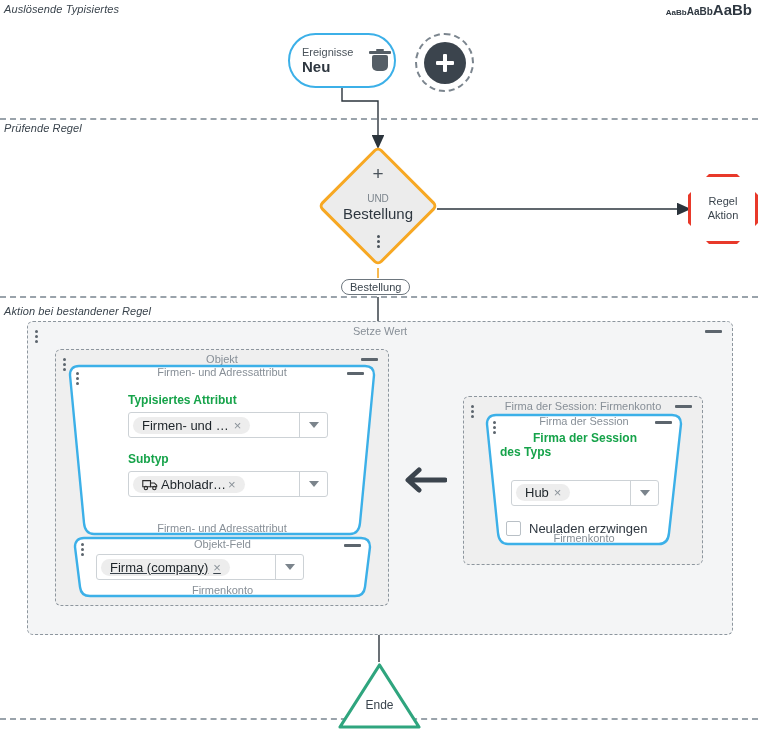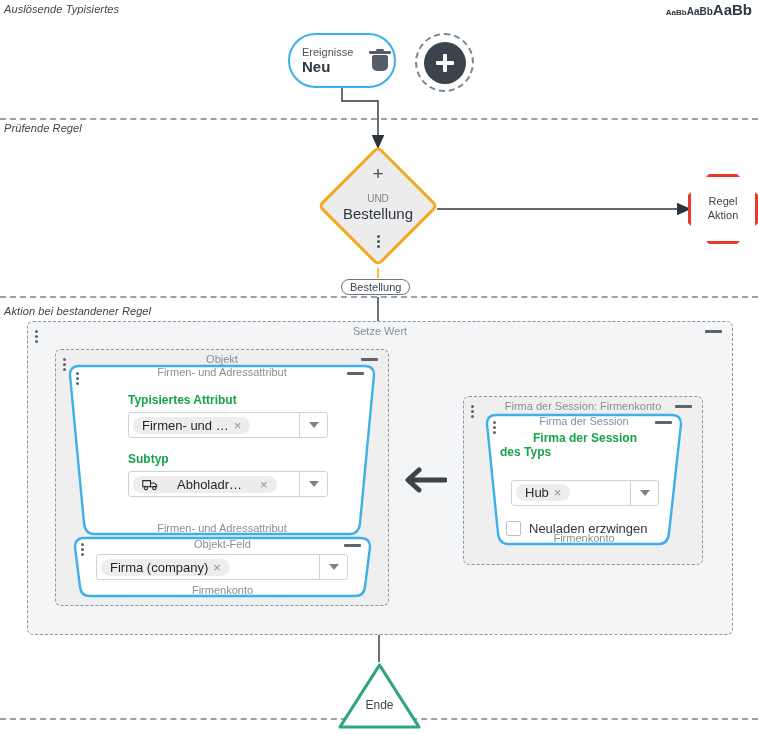--- a/index.html
+++ b/index.html
@@ -246,21 +246,21 @@
           <div class="caret-btn">
               <span class="caret"></span>
             </div>
         </div>
       </div>
 
       <div style="position:absolute;left:66px;top:89px;width:200px;">
         <div class="field-label">Subtyp</div>
         <div class="select-row" style="margin-top:5px;">
           <div class="select-val">
-            <span class="chip" style="gap:18px;">
+            <span class="chip" style="gap:2px;">
               <span class="truck-ico">
                 <svg viewBox="0 0 22 16" width="17" height="13">
                   <path d="M1,3 L11,3 L11,11 L1,11 Z" fill="none" stroke="#2b2b2b" stroke-width="1.4"></path>
                   <path d="M11,6 L16,6 L19,9 L19,11 L11,11 Z" fill="none" stroke="#2b2b2b" stroke-width="1.4"></path>
                   <circle cx="5" cy="12.6" r="2.2" fill="none" stroke="#2b2b2b" stroke-width="1.4"></circle>
                   <circle cx="16" cy="12.6" r="2.2" fill="none" stroke="#2b2b2b" stroke-width="1.4"></circle>
                 </svg>
               </span>
               <span>Abholadr…</span>
               <span class="x">×</span>
@@ -282,21 +282,21 @@
     </svg>
     <div class="trap-content">
       <div class="trap-title">Objekt-Feld</div>
       <div class="grip" style="left:11px;top:8px;">
           <i></i>
           <i></i>
           <i></i>
         </div>
       <div class="minus" style="right:14px;top:9px;"></div>
 
-      <div style="position:absolute;left:26px;top:19px;width:252px;">
+      <div style="position:absolute;left:26px;top:19px;width:208px;text-decoration:underline;">
         <div class="select-row">
           <div class="select-val">
             <span class="chip">
               <span>Firma (company)</span>
               <span class="x">×</span>
             </span>
           </div>
           <div class="caret-btn">
               <span class="caret"></span>
             </div>

